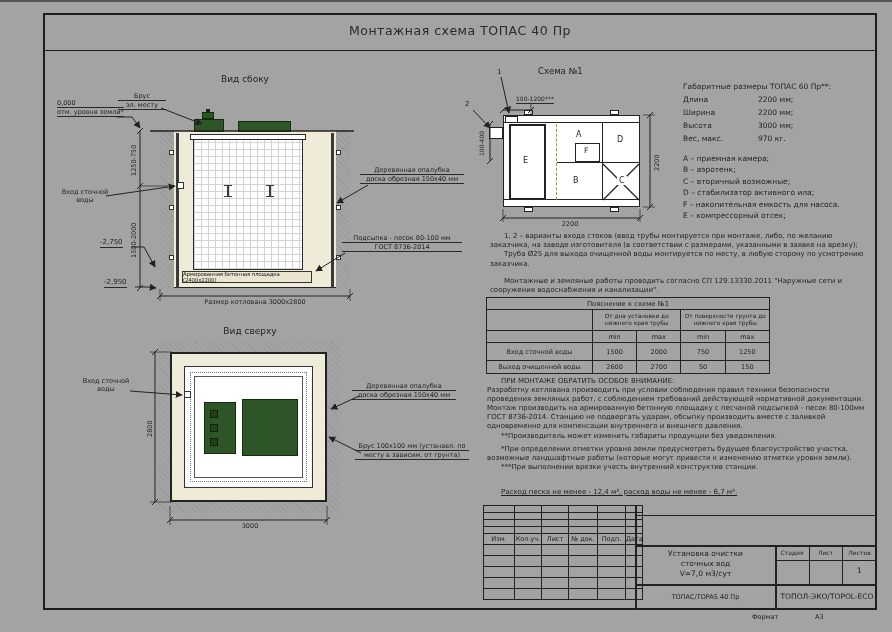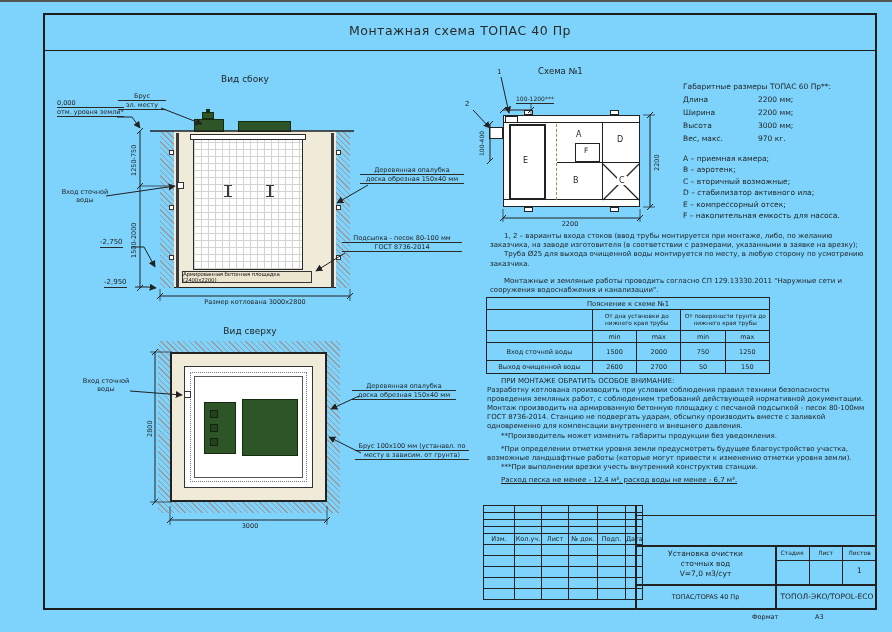--- a/index.html
+++ b/index.html
@@ -1,16 +1,16 @@
 <!DOCTYPE html>
 <html><head>
 <meta charset="utf-8">
 <style>
   html,body{margin:0;padding:0;background:#fff;}
-  #sheet{position:relative;width:892px;height:632px;background:#7dd3fc;overflow:hidden;
+  #sheet{position:relative;width:892px;height:632px;background:#a3a3a3;overflow:hidden;
          font-family:"DejaVu Sans",sans-serif;color:#222;}
   .abs{position:absolute;box-sizing:border-box;}
   .lbl{position:absolute;font-size:6.5px;line-height:1.25;color:#1f1f1f;white-space:nowrap;}
   .ctr{text-align:center;}
   .lead2 div{border-bottom:.9px solid #2a2a2a;padding:0 1px;}
   .vlabel{position:absolute;white-space:nowrap;font-size:6.5px;color:#1f1f1f;
           transform:rotate(-90deg);transform-origin:0 0;}
   .hatch{background-image:repeating-linear-gradient(45deg,rgba(255,255,255,0) 0px,rgba(255,255,255,0) 3px,#9a9a9a 3px,#9a9a9a 4px);}
   .sand{background:#f0ebd8;}
   .grid{background-color:#fff;
@@ -166,22 +166,22 @@
     <div style="display:flex;height:13px;">
         <span style="width:75px;">Вес, макс.</span>
         <span>970 кг.</span>
       </div>
   </div>
   <div class="abs" style="left:683px;top:153px;width:200px;font-size:7.5px;line-height:11.4px;color:#1f1f1f;">
     <div>A – приемная камера;</div>
     <div>B – аэротенк;</div>
     <div>C – вторичный возможные;</div>
     <div>D – стабилизатор активного ила;</div>
+    <div>F – накопительная емкость для насоса.</div>
     <div>E – компрессорный отсек;</div>
-    <div>F – накопительная емкость для насоса.</div>
   </div>
 
   <div class="abs" style="left:490px;top:232px;width:382px;font-size:7px;line-height:1.32;color:#1f1f1f;">
     <div style="text-indent:14px;">1, 2 – варианты входа стоков (ввод трубы монтируется при монтаже, либо, по желанию заказчика, на заводе изготовителя (в соответствии с размерами, указанными в заявке на врезку);</div>
     <div style="text-indent:14px;">Труба Ø25 для выхода очищенной воды монтируется по месту, в любую сторону по усмотрению заказчика.</div>
     <div style="text-indent:14px;margin-top:8px;">Монтажные и земляные работы проводить согласно СП 129.13330.2011 "Наружные сети и сооружения водоснабжения и канализации".</div>
   </div>
 
   <table class="tb abs" style="left:486px;top:297px;width:284px;">
     <tbody>
@@ -216,21 +216,21 @@
     </tr>
   </tbody>
     </table>
 
   <div class="abs" style="left:487px;top:377px;width:386px;font-size:7px;line-height:1.3;color:#1f1f1f;">
     <div style="text-indent:14px;font-weight:bold;font-weight:normal;">ПРИ МОНТАЖЕ ОБРАТИТЬ ОСОБОЕ ВНИМАНИЕ:</div>
     <div>Разработку котлована производить при условии соблюдения правил техники безопасности проведения земляных работ, с соблюдением требований действующей нормативной документации.  Монтаж производить на армированную бетонную площадку с песчаной подсыпкой - песок 80-100мм ГОСТ 8736-2014. Станцию не подвергать ударам, обсыпку производить вместе с заливкой одновременно для компенсации внутреннего и внешнего давления.</div>
     <div style="text-indent:14px;">**Производитель может изменить габариты продукции без уведомления.</div>
     <div style="text-indent:14px;margin-top:4px;">*При определении отметки уровня земли предусмотреть будущее благоустройство участка, возможные ландшафтные работы (которые могут привести к изменению отметки уровня земли).</div>
     <div style="text-indent:14px;">***При выполнении врезки учесть внутренний конструктив станции.</div>
-    <div style="margin-top:4px;text-indent:14px;text-decoration:underline;">Расход песка не менее - 12,4 м³, расход воды не менее - 6,7 м³.</div>
+    <div style="margin-top:16px;text-indent:14px;text-decoration:underline;">Расход песка не менее - 12,4 м³, расход воды не менее - 6,7 м³.</div>
   </div>
 
   <table class="tb abs" style="left:483px;top:505px;width:153px;table-layout:fixed;">
     <tbody>
         <tr style="height:7px;">
           <td style="width:30px;"></td>
           <td style="width:26px;"></td>
           <td style="width:26px;"></td>
           <td style="width:28px;"></td>
           <td style="width:27px;"></td>

